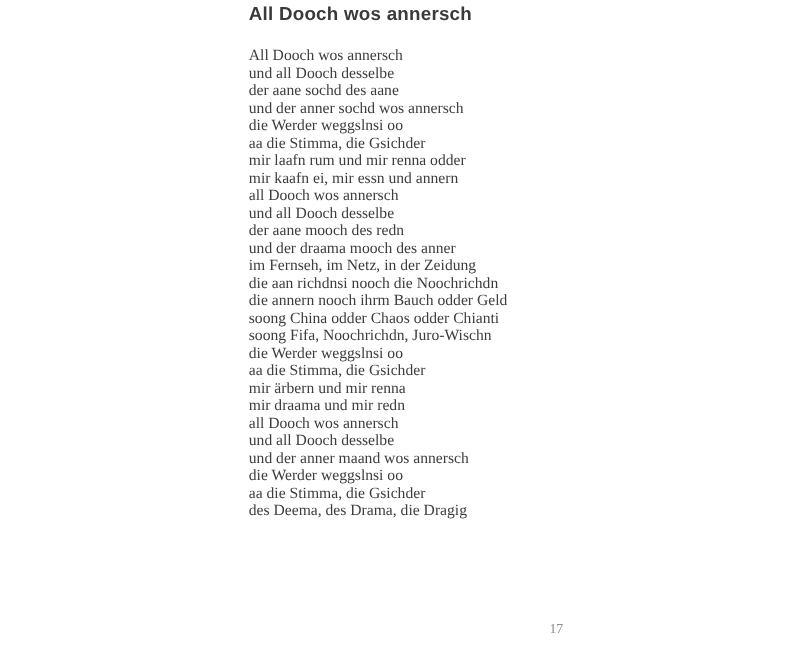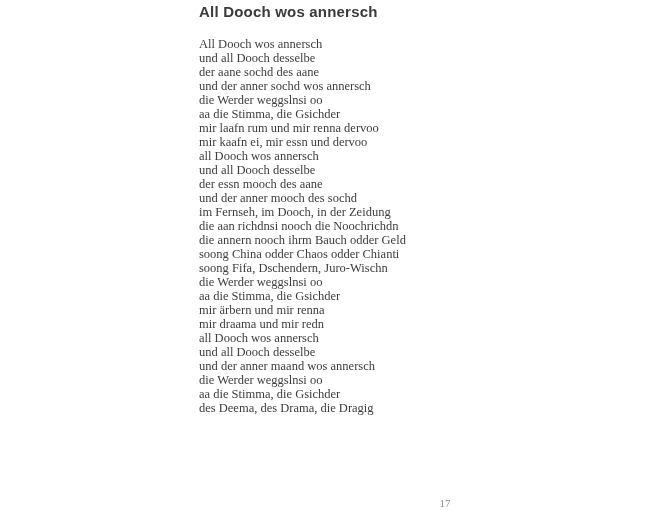--- a/index.html
+++ b/index.html
@@ -73,41 +73,41 @@
 
       <div class="poem-line">der aane sochd des aane</div>
 
       <div class="poem-line">und der anner sochd wos annersch</div>
 
 
       <div class="poem-line">die Werder weggslnsi oo</div>
 
       <div class="poem-line">aa die Stimma, die Gsichder</div>
 
-      <div class="poem-line">mir laafn rum und mir renna dervoo</div>
+      <div class="poem-line">mir laafn rum und mir renna odder</div>
 
-      <div class="poem-line">mir kaafn ei, mir essn und dervoo</div>
+      <div class="poem-line">mir kaafn ei, mir essn und annern</div>
 
       <div class="poem-line">all Dooch wos annersch</div>
 
       <div class="poem-line">und all Dooch desselbe</div>
 
-      <div class="poem-line">der essn mooch des aane</div>
+      <div class="poem-line">der aane mooch des redn</div>
 
-      <div class="poem-line">und der anner mooch des sochd</div>
+      <div class="poem-line">und der draama mooch des anner</div>
 
-      <div class="poem-line">im Fernseh, im Dooch, in der Zeidung</div>
+      <div class="poem-line">im Fernseh, im Netz, in der Zeidung</div>
 
       <div class="poem-line">die aan richdnsi nooch die Noochrichdn</div>
 
       <div class="poem-line">die annern nooch ihrm Bauch odder Geld</div>
 
       <div class="poem-line">soong China odder Chaos odder Chianti</div>
 
-      <div class="poem-line">soong Fifa, Dschendern, Juro-Wischn</div>
+      <div class="poem-line">soong Fifa, Noochrichdn, Juro-Wischn</div>
 
       <div class="poem-line">die Werder weggslnsi oo</div>
 
       <div class="poem-line">aa die Stimma, die Gsichder</div>
 
       <div class="poem-line">mir ärbern und mir renna</div>
 
       <div class="poem-line">mir draama und mir redn</div>
 
 

